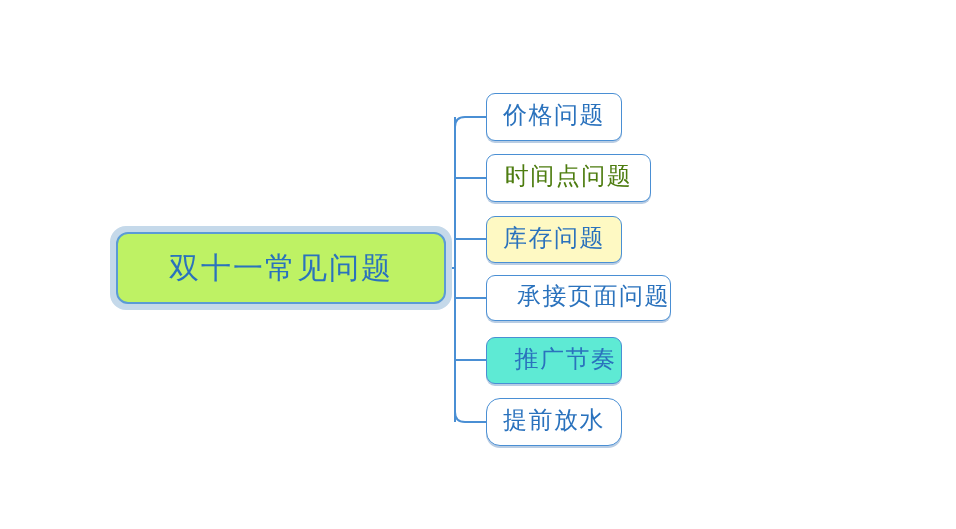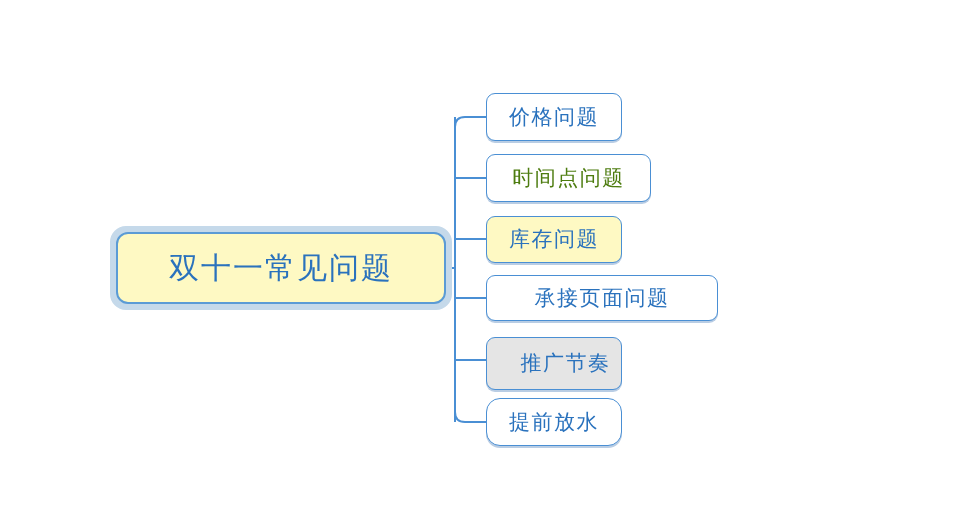--- a/index.html
+++ b/index.html
@@ -44,21 +44,21 @@
     border-radius: 16px;
     background: #c5d9ea;
     padding: 3px;
   }
   .root-inner {
     width: 100%;
     height: 100%;
     box-sizing: border-box;
     border: 2px solid #5b9bd5;
     border-radius: 12px;
-    background: #fef9c3;
+    background: #bef264;
     display: flex;
     align-items: center;
     justify-content: center;
   }
   .root-label {
     font-size: 30px;
     letter-spacing: 2px;
     color: #2a72bd;
     white-space: nowrap;
     line-height: 1;
@@ -70,25 +70,26 @@
     box-sizing: border-box;
     border: 1.6px solid #4a8fd4;
     border-radius: 9px;
     background: #ffffff;
     display: flex;
     align-items: center;
     justify-content: center;
     box-shadow: 0 2px 0 0 #b9cde4;
   }
   .child-label {
-    font-size: 21px;
+    font-size: 24px;
     letter-spacing: 1.5px;
     color: #2a72bd;
     white-space: nowrap;
     line-height: 1;
+    font-family: Liberation Mono, monospace;
   }
 </style>
 </head>
 <body>
 
 <div id="canvas">
 
   <svg id="connectors" viewBox="0 0 956 529" xmlns="http://www.w3.org/2000/svg">
       <path d="M 455 117 L 455 422" fill="none" stroke="#4a8fd4" stroke-width="2" stroke-linecap="butt"></path>
       <path d="M 452 268 L 455 268" fill="none" stroke="#4a8fd4" stroke-width="2" stroke-linecap="butt"></path>
@@ -109,24 +110,24 @@
   <div id="children-layer">
       <div class="child-node" style="left: 486px; top: 93px; width: 136px; height: 48px; background: rgb(255, 255, 255); border-color: rgb(74, 143, 212);">
         <span class="child-label" style="color: rgb(42, 114, 189);">价格问题</span>
       </div>
       <div class="child-node" style="left: 486px; top: 154px; width: 165px; height: 48px; background: rgb(255, 255, 255); border-color: rgb(74, 143, 212);">
         <span class="child-label" style="color: #4d7c0f;">时间点问题</span>
       </div>
       <div class="child-node" style="left: 486px; top: 216px; width: 136px; height: 47px; background: #fef9c3; border-color: rgb(74, 143, 212);">
         <span class="child-label" style="color: rgb(42, 114, 189);">库存问题</span>
       </div>
-      <div class="child-node" style="left: 486px; top: 275px; width: 232px; height: 46px; background: rgb(255, 255, 255); border-color: rgb(74, 143, 212);">
+      <div class="child-node" style="left: 486px; top: 275px; width: 185px; height: 46px; background: rgb(255, 255, 255); border-color: rgb(74, 143, 212); justify-content: flex-end;">
         <span class="child-label" style="color: rgb(42, 114, 189);">承接页面问题</span>
       </div>
-      <div class="child-node" style="left: 486px; top: 337px; width: 136px; height: 53px; background: #e5e5e5; border-color: rgb(74, 143, 212); padding-left: 23px;">
+      <div class="child-node" style="left: 486px; top: 337px; width: 136px; height: 47px; background: #5eead4; border-color: rgb(74, 143, 212); padding-left: 23px;">
         <span class="child-label" style="color: rgb(42, 114, 189);">推广节奏</span>
       </div>
       <div class="child-node" style="left: 486px; top: 398px; width: 136px; height: 48px; background: rgb(255, 255, 255); border-color: rgb(74, 143, 212); border-radius: 14px;">
         <span class="child-label" style="color: rgb(42, 114, 189);">提前放水</span>
       </div>
     </div>
 
 </div>
 
 </body></html>

